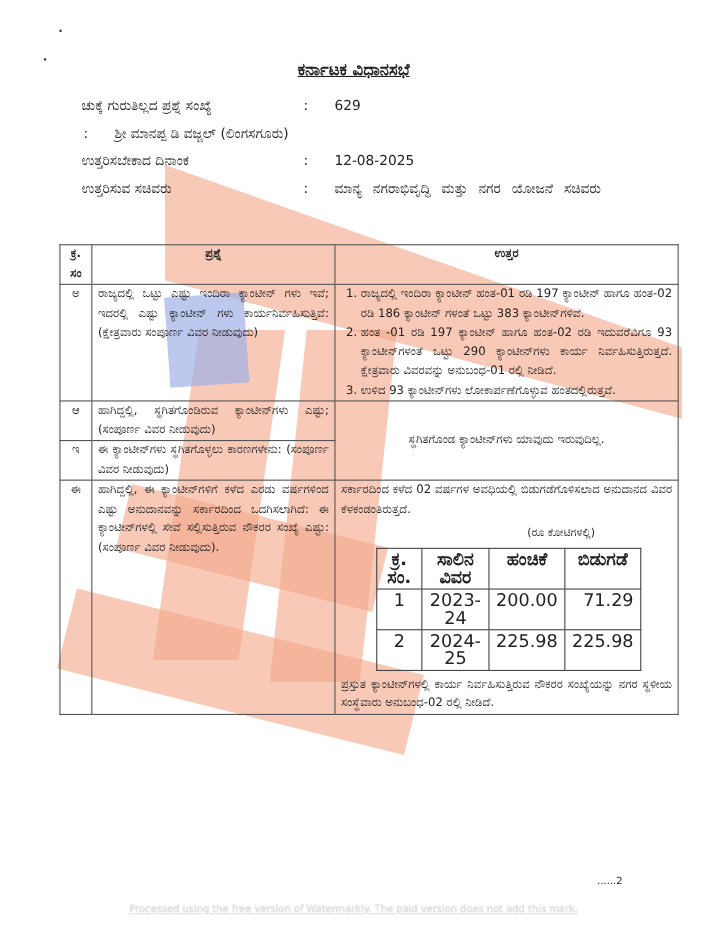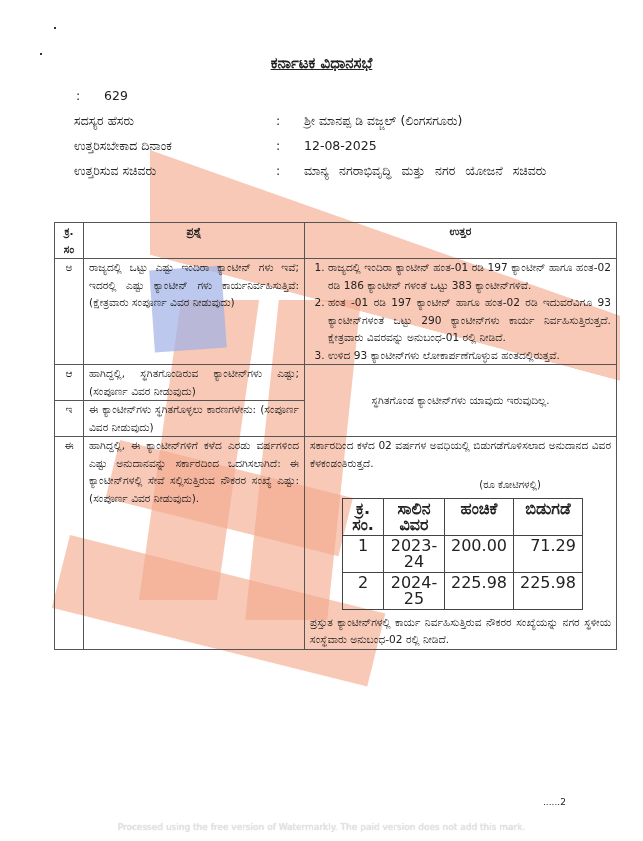--- a/index.html
+++ b/index.html
@@ -23,46 +23,46 @@
   .c2{width:210px;}
   .just{text-align:justify;}
   ol.ans{margin:0;padding-left:18px;}
   ol.ans li{text-align:justify;}
   .centered{text-align:center;vertical-align:middle !important;}
   .unit{text-align:right;padding-right:70px;font-size:10px;margin-top:4px;}
   table.inner{border-collapse:collapse;margin:4px 0 4px 32px;font-size:16px;line-height:16px;}
   table.inner td,table.inner th{border:1px solid #444;padding:2px 6px;text-align:center;}
   table.inner th{font-weight:bold;}
   .pg{position:absolute;left:543px;top:797px;font-size:9px;}
-  .footer-note{position:absolute;left:0;width:643px;top:822px;text-align:center;font-size:9px;color:#e6e6e6;text-shadow:0 0 1px #bbb;}
+  .footer-note{position:absolute;left:0;width:643px;top:822px;text-align:center;font-size:9px;color:#e6e6e6;text-shadow:0 0 1px #bbb;text-decoration:underline;}
   .dot{position:absolute;width:2px;height:2px;background:#333;}
 </style>
 </head>
 <body>
 
 <div class="wm wm-orange" style="left:150px;top:150px;width:470px;height:105px;transform:skewY(15deg) rotate(0deg);transform-origin:0 0;clip-path:polygon(0 0,100% 38%,100% 100%,0 100%);"></div>
 <div class="wm wm-orange" style="left:160px;top:300px;width:78px;height:300px;transform:skewX(-8deg);"></div>
 <div class="wm wm-orange" style="left:262px;top:300px;width:82px;height:320px;transform:skewX(-6deg);"></div>
 <div class="wm wm-orange" style="left:70px;top:535px;width:325px;height:75px;transform:rotate(14deg);transform-origin:0 0;"></div>
 <div class="wm wm-orange" style="left:120px;top:440px;width:240px;height:60px;transform:rotate(14deg);transform-origin:0 0;"></div>
 <div class="wm wm-blue" style="left:152px;top:268px;width:72px;height:82px;transform:rotate(-4deg);"></div>
 
 <div class="page">
   <div class="dot" style="left:54px;top:27px;"></div>
   <div class="dot" style="left:40px;top:53px;"></div>
 
   <div class="title"><span>ಕರ್ನಾಟಕ ವಿಧಾನಸಭೆ</span></div>
 
   <div class="meta">
     <div class="meta-row">
+      <div class="meta-label">ಚುಕ್ಕೆ ಗುರುತಿಲ್ಲದ ಪ್ರಶ್ನೆ ಸಂಖ್ಯೆ</div>
       <div class="meta-colon">:</div>
       <div class="meta-val">629</div>
     </div>
     <div class="meta-row">
-      <div class="meta-label">ಸದಸ್ಯರ ಹೆಸರು</div>
       <div class="meta-colon">:</div>
       <div class="meta-val">ಶ್ರೀ ಮಾನಪ್ಪ ಡಿ ವಜ್ಜಲ್ (ಲಿಂಗಸಗೂರು)</div>
     </div>
     <div class="meta-row">
       <div class="meta-label">ಉತ್ತರಿಸಬೇಕಾದ ದಿನಾಂಕ</div>
       <div class="meta-colon">:</div>
       <div class="meta-val">12-08-2025</div>
     </div>
     <div class="meta-row" style="height:50px;">
       <div class="meta-label">ಉತ್ತರಿಸುವ ಸಚಿವರು</div>

